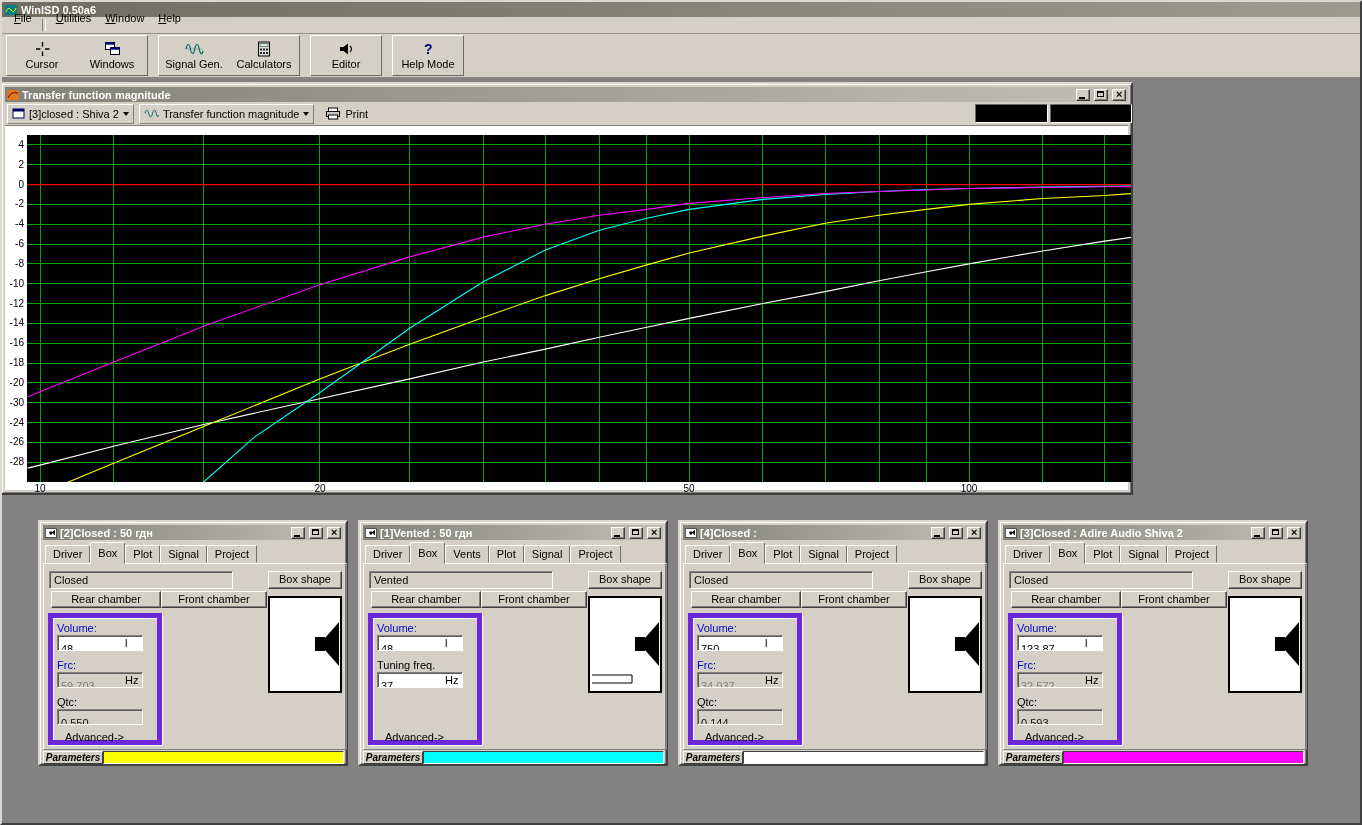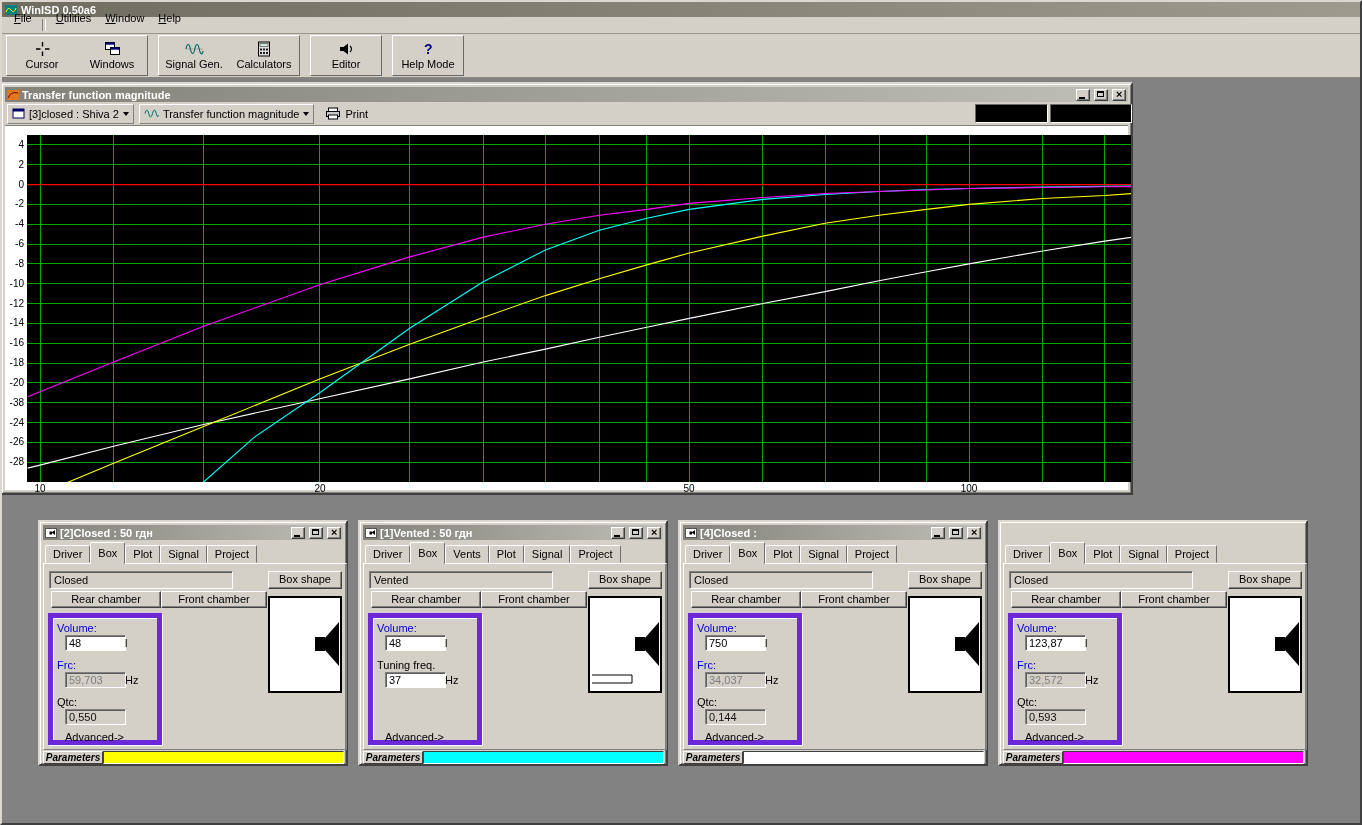--- a/index.html
+++ b/index.html
@@ -46,21 +46,21 @@
   .btn{background:#d4d0c8;border:1px solid;border-color:#fff #404040 #404040 #fff;box-shadow:inset -1px -1px 0 #808080;box-sizing:border-box}
   .boxtype{position:absolute;left:5px;top:7px;width:184px;height:18px;background:#d4d0c8;padding:2px 4px;box-sizing:border-box;white-space:nowrap}
   .boxshape{position:absolute;left:224px;top:7px;width:74px;height:18px;text-align:center;line-height:15px}
   .ch{position:absolute;top:27px;height:17px;text-align:center;line-height:14px}
   .ch1{left:7px;width:110px}
   .ch2{left:117px;width:106px}
   .spkbox{position:absolute;left:224px;top:32px;width:74px;height:97px;background:#fff;border:2px solid #000;box-sizing:border-box}
   .group{position:absolute;left:4px;top:49px;width:114px;height:132px;border:5px solid #6d28d9;box-shadow:inset 1px 1px 0 #fff,1px 1px 0 #fff;box-sizing:border-box}
   .flabel{position:absolute;left:4px;font-size:11px;white-space:nowrap}
   .lbl-blue{color:#0000cc}
-  .edit{position:absolute;left:12px;width:61px;height:16px;padding:1px 3px;font-size:11px;line-height:12px;box-sizing:border-box;white-space:nowrap;overflow:hidden}
+  .edit{position:absolute;left:4px;width:86px;height:16px;padding:7px 3px;font-size:11px;line-height:12px;box-sizing:border-box;white-space:nowrap;overflow:hidden}
   .k-edit{background:#fff}
   .k-calc{background:#d4d0c8;color:#7d7d7d}
   .k-calc2{background:#d4d0c8;color:#111}
   .funit{position:absolute;left:72px;font-size:11px}
   .btn-flat{position:absolute;left:12px;top:112px;width:80px;height:16px;text-align:left;line-height:15px}
   .param-tab{position:absolute;left:3px;top:229px;width:60px;height:13px;background:#d4d0c8;border:1px solid;border-color:#fff #404040 #404040 #fff;font:italic bold 10px "Liberation Sans",sans-serif;text-align:center;line-height:11px;box-sizing:border-box}
   .param-strip{position:absolute;left:63px;top:229px;width:241px;height:13px;border:1px solid;border-color:#404040 #fff #fff #404040;box-sizing:border-box}
 </style>
 </head>
 <body>
@@ -257,21 +257,21 @@
           <div class="ylab" style="top:72px">-2</div>
           <div class="ylab" style="top:92px">-4</div>
           <div class="ylab" style="top:112px">-6</div>
           <div class="ylab" style="top:132px">-8</div>
           <div class="ylab" style="top:152px">-10</div>
           <div class="ylab" style="top:172px">-12</div>
           <div class="ylab" style="top:191px">-14</div>
           <div class="ylab" style="top:211px">-16</div>
           <div class="ylab" style="top:231px">-18</div>
           <div class="ylab" style="top:251px">-20</div>
-          <div class="ylab" style="top:271px">-38</div>
+          <div class="ylab" style="top:271px">-30</div>
           <div class="ylab" style="top:291px">-24</div>
           <div class="ylab" style="top:310px">-26</div>
           <div class="ylab" style="top:330px">-28</div>
         </div>
       <div id="xlabels">
           <div class="xlab" style="left:35px">10</div>
           <div class="xlab" style="left:315px">20</div>
           <div class="xlab" style="left:684px">50</div>
           <div class="xlab" style="left:964px">100</div>
         </div>
@@ -408,20 +408,33 @@
             <div class="funit" style="top:56px">Hz</div>
             <div class="flabel" style="top:78px">Qtc:</div>
             <div class="edit sunken k-calc2" style="top:91px">0,144</div>
             <div class="btn-flat">Advanced-&gt;</div>
           </div>
         </div>
         <div class="param-tab">Parameters</div>
         <div class="param-strip" style="background:#ffffff"></div>
       </div>
       <div class="win" style="left:998px;top:520px;width:310px;height:246px">
+        <div class="win-titlebar">
+          <span class="icon">
+            <svg width="12" height="10">
+              <rect x="0.5" y="0.5" width="11" height="9" fill="#fff" stroke="#555"></rect>
+              <polygon points="10,2 6.5,4.5 10,7" fill="#000"></polygon>
+              <rect x="4.5" y="3.5" width="2.5" height="3" fill="#000"></rect>
+            </svg>
+          </span>
+          <span class="win-title">[3]Closed : Adire Audio Shiva 2</span>
+          <span class="wb"><i class="g-min"></i></span>
+          <span class="wb"><i class="g-max"></i></span>
+          <span class="wb"><i class="g-close"></i></span>
+        </div>
         <div class="tabs">
           <div class="tab">Driver</div>
           <div class="tab active">Box</div>
           <div class="tab">Plot</div>
           <div class="tab">Signal</div>
           <div class="tab">Project</div>
         </div>
         <div class="panel">
           <div class="boxtype sunken">Closed</div>
           <div class="btn boxshape">Box shape</div>

